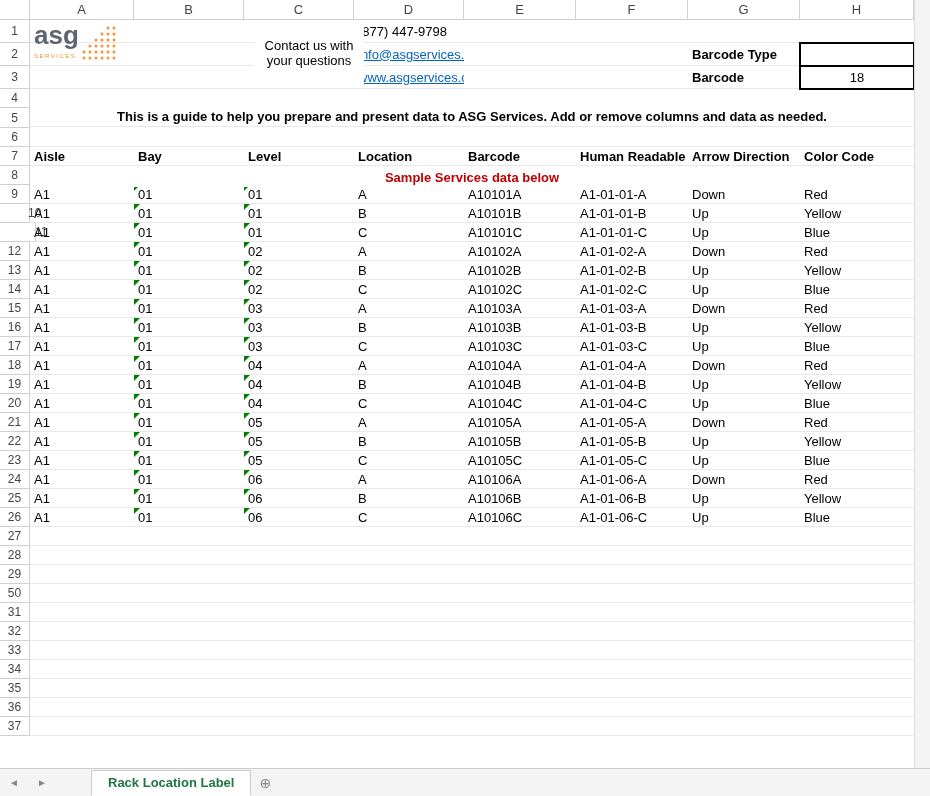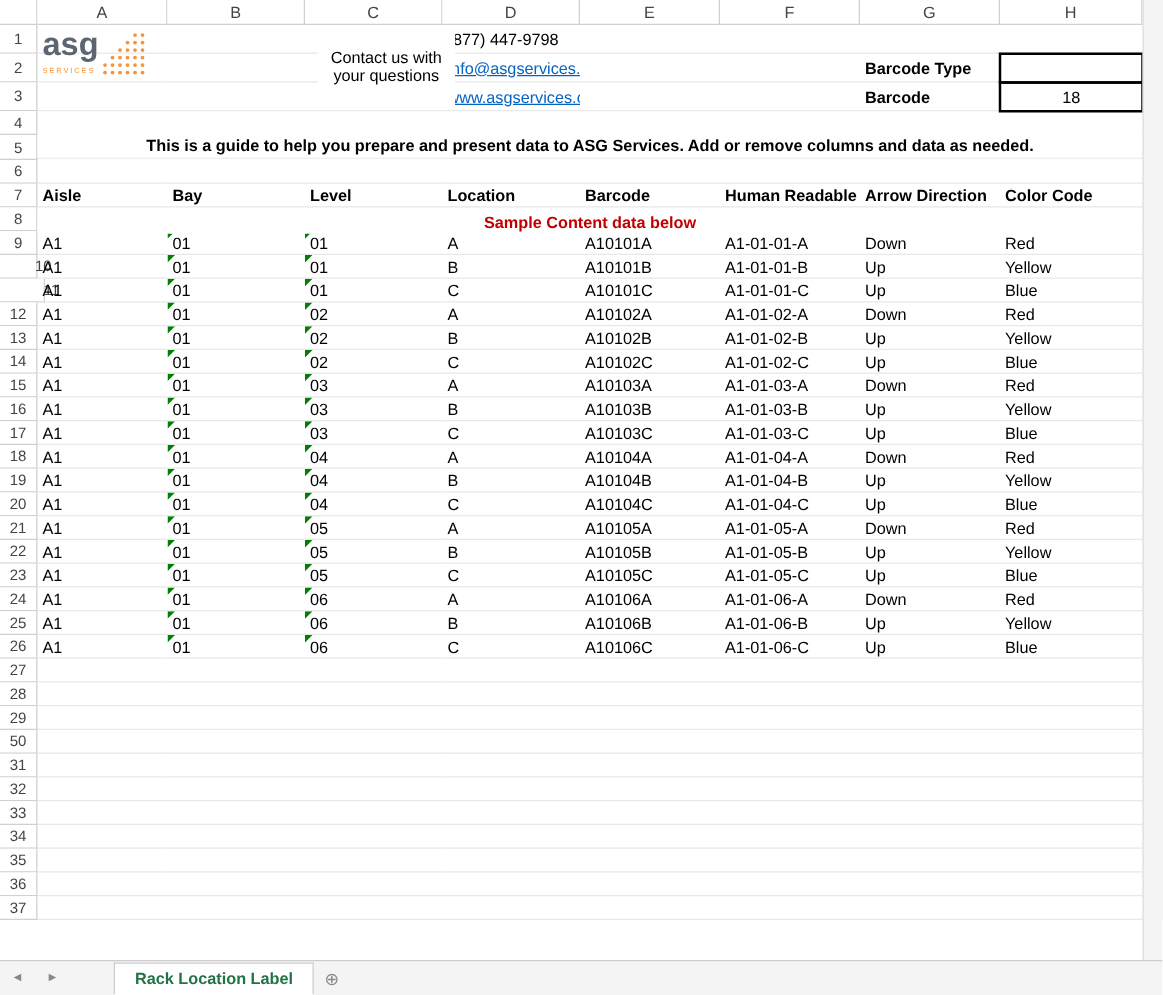--- a/index.html
+++ b/index.html
@@ -496,21 +496,21 @@
     <div class="cell"></div>
     <div class="cell"></div>
     <div class="cell"></div>
     <div class="cell"></div>
   </div>
 
 <div class="merged" style="left:254px; top:20px; width:110px; height:66px; padding:0 6px;">Contact us with your questions</div>
 
 <div class="merged bold" style="left:30px; top:106px; width:884px; height:20px;">This is a guide to help you prepare and present data to ASG Services.  Add or remove columns and data as needed.</div>
 
-<div class="merged bold red" style="left:30px; top:168px; width:884px; height:19px;">Sample Content data below</div>
+<div class="merged bold red" style="left:30px; top:168px; width:884px; height:19px;">Sample Services data below</div>
 
 <div class="logo">
   <svg viewBox="0 0 90 46">
     <text x="0" y="22" font-family="Arial" font-size="26" font-weight="bold" fill="#5b6670">asg</text>
     <text x="0" y="36" font-family="Arial" font-size="6" letter-spacing="1.5" fill="#f79433">SERVICES</text>
     <g fill="#f79433">
       <circle cx="50" cy="30" r="1.5"></circle>
         <circle cx="56" cy="30" r="1.5"></circle>
         <circle cx="62" cy="30" r="1.5"></circle>
       <circle cx="68" cy="30" r="1.5"></circle>

